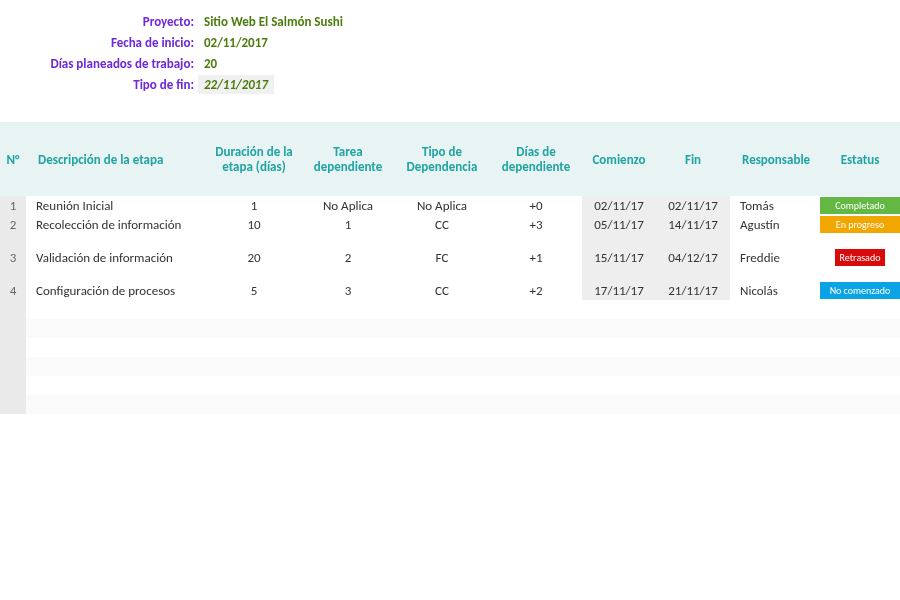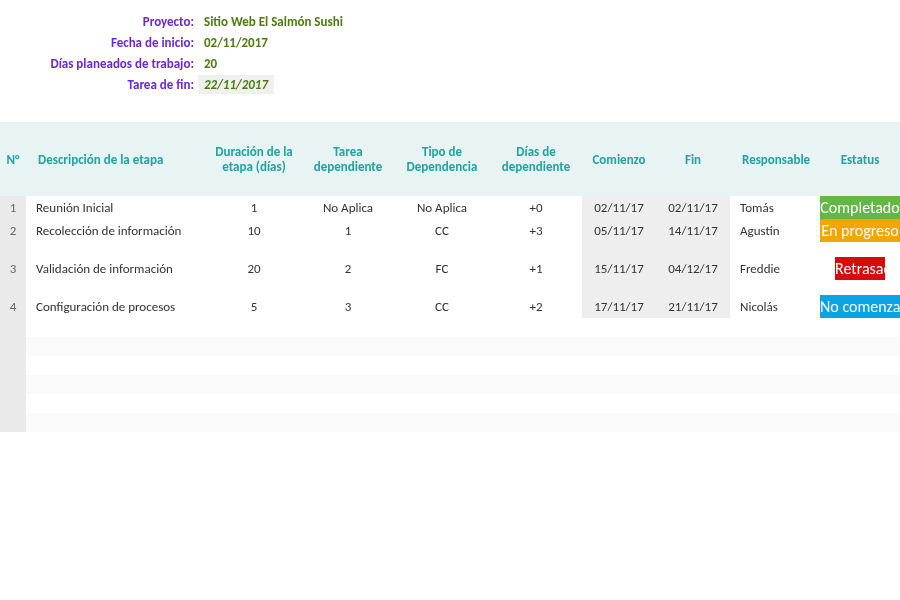--- a/index.html
+++ b/index.html
@@ -86,41 +86,41 @@
   .grid tbody tr.empty.even td { background: #fafafa; }
   .grid tbody tr.empty td.rownum { background: #eaeaea; }
 
   
   .status {
     display: block;
     width: 100%;
     color: #fff;
     text-align: center;
     padding: 2px 0;
-    font-size: 16px;
+    font-size: 10px;
   }
 </style>
 </head>
 <body>
 
 <div class="summary">
   <div class="summary-row">
     <div class="summary-label">Proyecto:</div>
     <div class="summary-value">Sitio Web El Salmón Sushi</div>
   </div>
   <div class="summary-row">
     <div class="summary-label">Fecha de inicio:</div>
     <div class="summary-value">02/11/2017</div>
   </div>
   <div class="summary-row">
     <div class="summary-label">Días planeados de trabajo:</div>
     <div class="summary-value">20</div>
   </div>
   <div class="summary-row">
-    <div class="summary-label">Tarea de fin:</div>
+    <div class="summary-label">Tipo de fin:</div>
     <div class="summary-value calc">22/11/2017</div>
   </div>
 </div>
 
 <table class="grid">
   <colgroup>
     <col class="c-num">
       <col class="c-desc">
       <col class="c-dur">
       <col class="c-dep">

